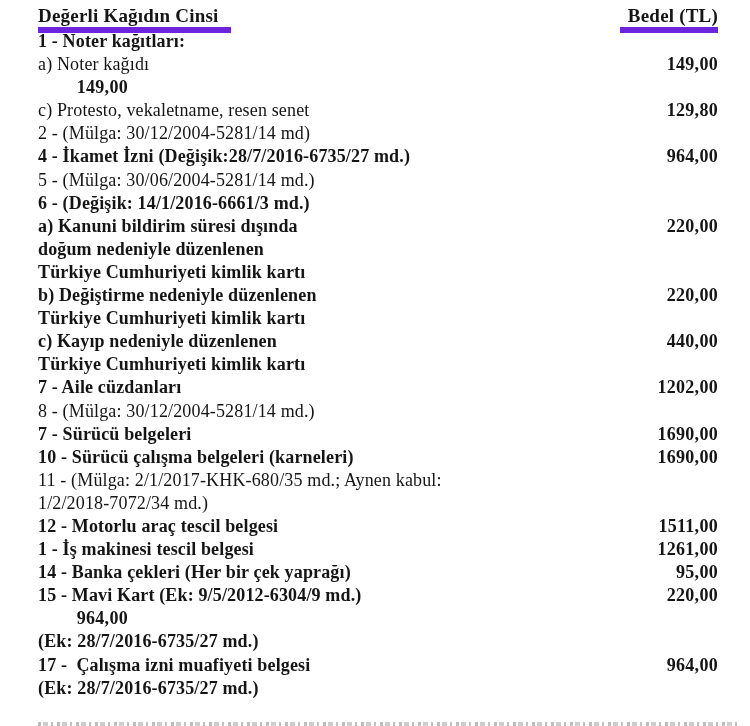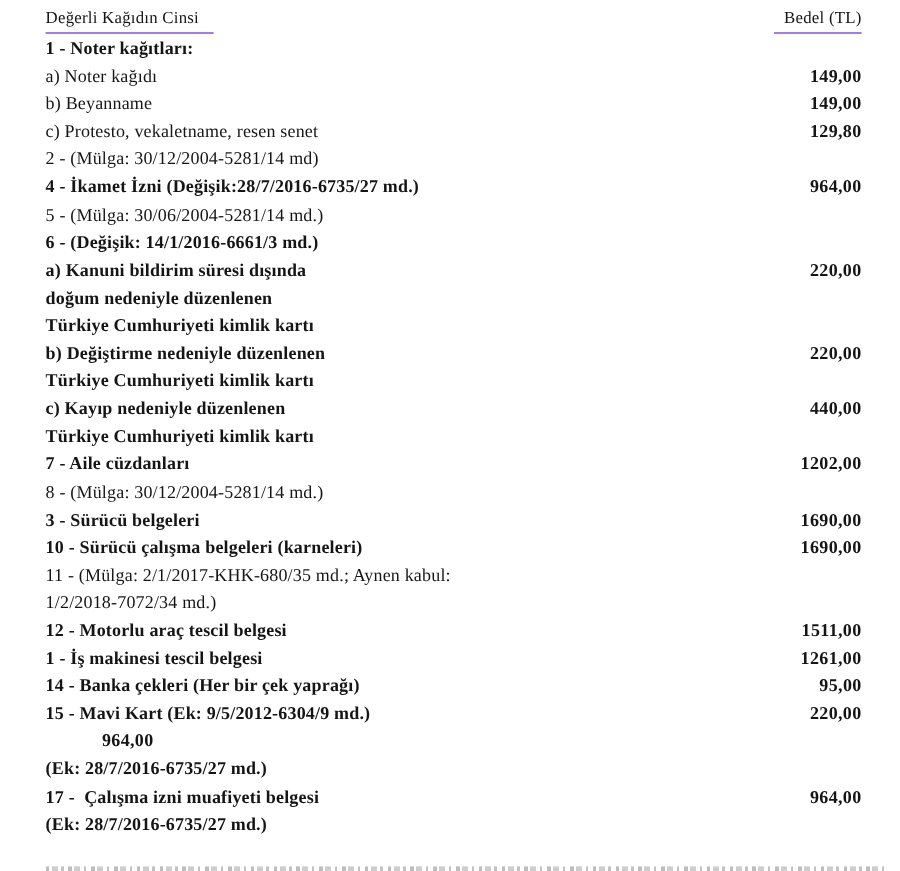--- a/index.html
+++ b/index.html
@@ -21,34 +21,34 @@
     position: relative;
   }
   .hdr-row {
     display: flex;
     justify-content: space-between;
     align-items: baseline;
     height: 25px;
     line-height: 22px;
   }
   .hdr {
-    font-weight: normal;
-    font-size: 14px;
+    font-weight: bold;
+    font-size: 19px;
     letter-spacing: 0.2px;
-    border-bottom: 1px solid #6d28d9;
+    border-bottom: 6px solid #6d28d9;
   }
   .hdr-left  { padding-right: 12px; }
   .hdr-right { padding-left: 8px; margin-left: 10px; }
   .row {
     display: flex;
     justify-content: space-between;
     align-items: flex-end;
     height: 23.1px;
     line-height: 23.1px;
-    font-size: 15px;
+    font-size: 18px;
     white-space: pre;
   }
   .item {
     letter-spacing: 0.15px;
   }
   .item.b {
     font-weight: bold;
   }
   .price {
     font-weight: bold;
@@ -88,21 +88,20 @@
     <span class="item b">1 - Noter kağıtları:</span>
     <span class="price"></span>
   </div>
 
   <div class="row">
     <span class="item">a) Noter kağıdı</span>
     <span class="price">149,00</span>
   </div>
 
   <div class="row">
-    <span class="item">b) Beyanname</span>
     <span class="price">149,00</span>
   </div>
 
   <div class="row">
     <span class="item">c) Protesto, vekaletname, resen senet</span>
     <span class="price">129,80</span>
   </div>
 
   <div class="row">
     <span class="item">2 - (Mülga: 30/12/2004-5281/14 md)</span>
@@ -164,21 +163,21 @@
     <span class="item b">7 - Aile cüzdanları</span>
     <span class="price">1202,00</span>
   </div>
 
   <div class="row">
     <span class="item">8 - (Mülga: 30/12/2004-5281/14 md.)</span>
     <span class="price"></span>
   </div>
 
   <div class="row">
-    <span class="item b">3 - Sürücü belgeleri</span>
+    <span class="item b">7 - Sürücü belgeleri</span>
     <span class="price">1690,00</span>
   </div>
 
   <div class="row">
     <span class="item b">10 - Sürücü çalışma belgeleri (karneleri)</span>
     <span class="price">1690,00</span>
   </div>
 
   <div class="row">
     <span class="item">11 - (Mülga: 2/1/2017-KHK-680/35 md.; Aynen kabul:</span>

